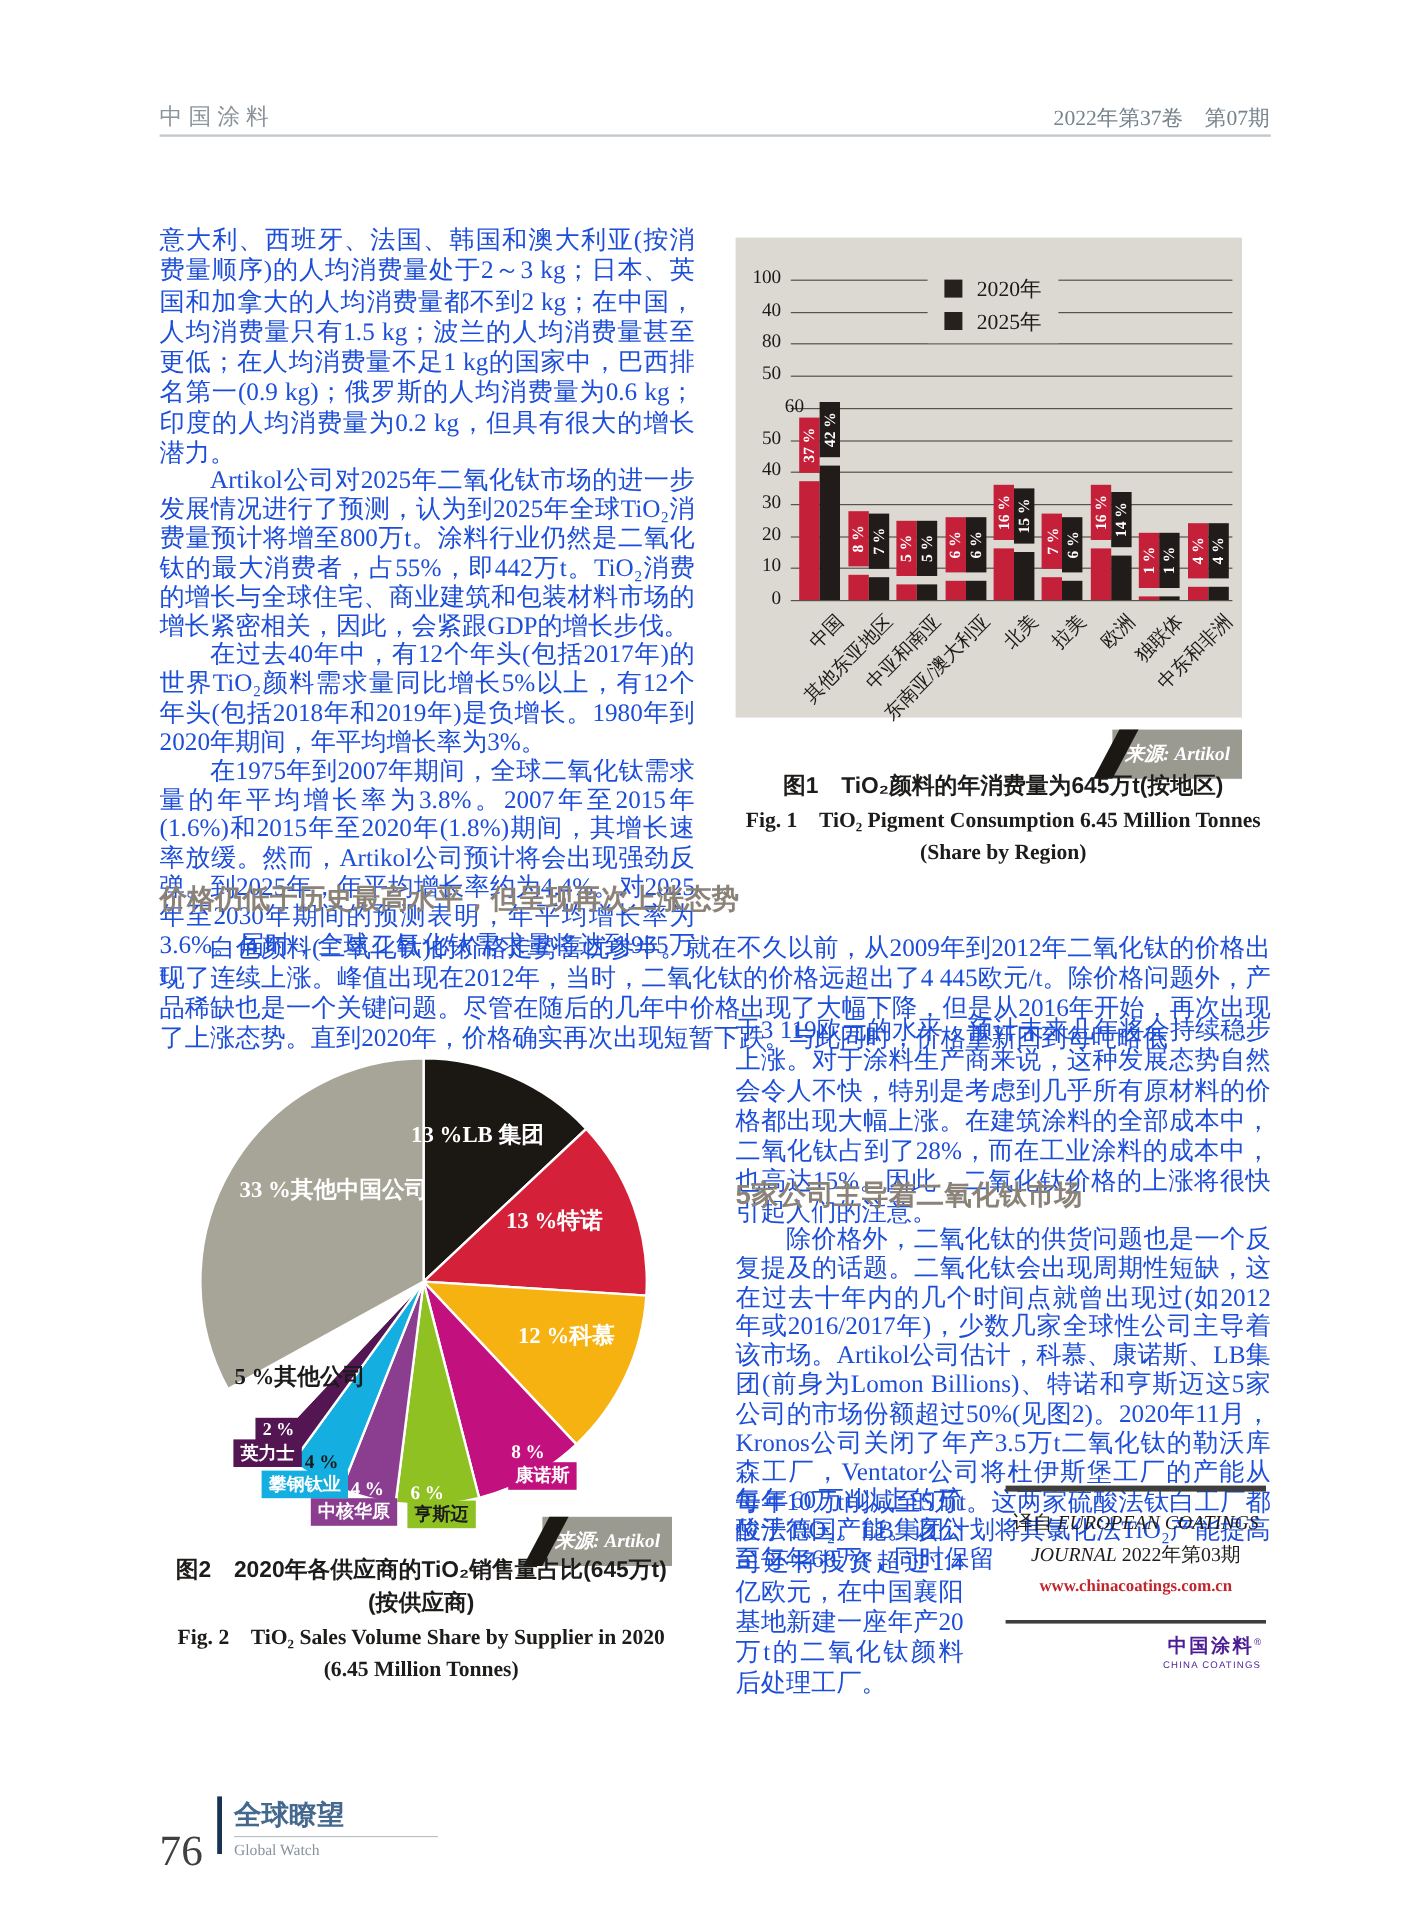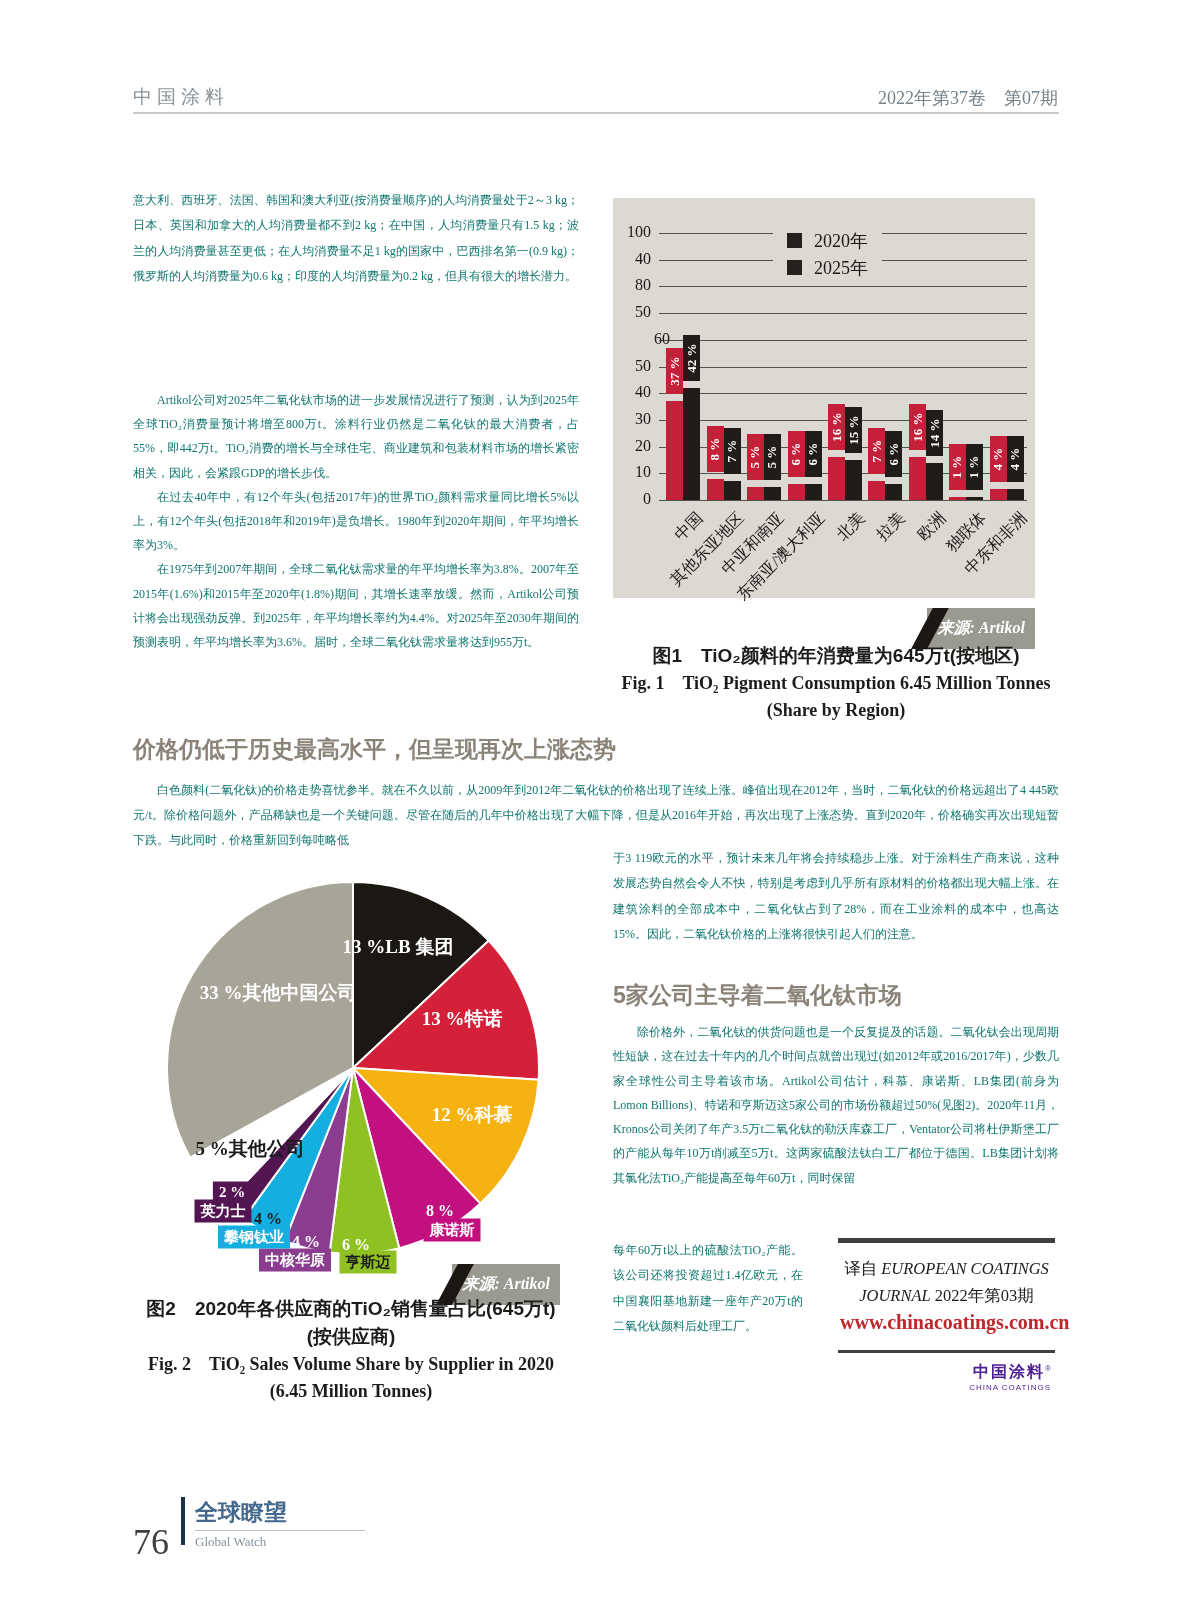--- a/index.html
+++ b/index.html
@@ -5,21 +5,21 @@
   html,body{margin:0;padding:0;background:#ffffff;}
   .page{position:relative;width:1187px;height:1600px;background:#fff;overflow:hidden;
         font-family:"Liberation Serif","DejaVu Serif",serif;color:#1e1c1a;}
   .abs{position:absolute;}
   
   .hdr-left{position:absolute;left:133px;top:84px;font-family:"Liberation Sans",sans-serif;
             font-size:19px;letter-spacing:5px;color:#8c949b;}
   .hdr-right{position:absolute;right:129px;top:86px;font-size:18px;color:#76838c;}
   .hdr-line{position:absolute;left:133px;top:112px;width:926px;height:2px;background:#c3c9cd;}
   
-  .body-text{font-size:12px;line-height:25.3px;text-align:justify;color:#0f766e;}
+  .body-text{font-size:21px;line-height:25.3px;text-align:justify;color:#1d4ed8;}
   .body-text p{margin:0;text-indent:2em;}
   .sec-head{font-family:"Liberation Sans",sans-serif;font-weight:bold;font-size:23px;
             color:#8b8278;margin:0;}
   
   .panel{position:absolute;left:613px;top:198px;width:422px;height:400px;background:#dbd9d1;}
   .grid{position:absolute;left:46px;width:368px;height:1px;background:#56534c;}
   .ylab{position:absolute;left:0;width:38px;text-align:right;font-size:16px;color:#1c1a18;}
   .legend{position:absolute;left:160px;top:24px;background:#dbd9d1;padding:5px 14px;}
   .leg-row{display:flex;align-items:center;height:27px;}
   .leg-sq{width:15px;height:15px;background:#26211d;margin-right:12px;}
@@ -47,21 +47,21 @@
            color:#fff;white-space:nowrap;}
   .pie-pct.dark{color:#1b1b1b;}
   .pie-chip{position:absolute;transform:translate(-50%,-50%);font-weight:bold;font-size:15px;
             color:#fff;padding:2px 6px;white-space:nowrap;}
   .pie-chip.dark{color:#1b1b1b;}
   
   .transbox{position:absolute;left:838px;top:1238px;width:213px;border-top:5px solid #3f3f3d;
             border-bottom:3px solid #3f3f3d;padding:12px 2px 14px 2px;text-align:center;}
   .transbox .ln{font-size:16.5px;line-height:27px;color:#1e1c1a;}
   .transbox .it{font-style:italic;}
-  .transbox .url{font-weight:bold;font-size:20px;}
+  .transbox .url{font-weight:bold;font-size:14px;}
   .logo{position:absolute;right:136px;top:1362px;text-align:right;color:#2a4fa0;
         font-family:"Liberation Sans",sans-serif;}
   .logo .cn{font-size:16px;font-weight:bold;letter-spacing:2px;}
   .logo .mark{font-size:8px;vertical-align:super;}
   .logo .en{font-size:8px;letter-spacing:1px;}
   
   .footer{position:absolute;left:133px;top:1497px;display:flex;align-items:flex-start;}
   .pg-num{font-size:36px;color:#404040;margin-top:24px;}
   .ft-bar{width:4px;height:48px;background:#17334f;margin:0 10px 0 12px;}
   .ft-cn{font-family:"Liberation Sans",sans-serif;font-weight:bold;font-size:23px;color:#44688e;}

